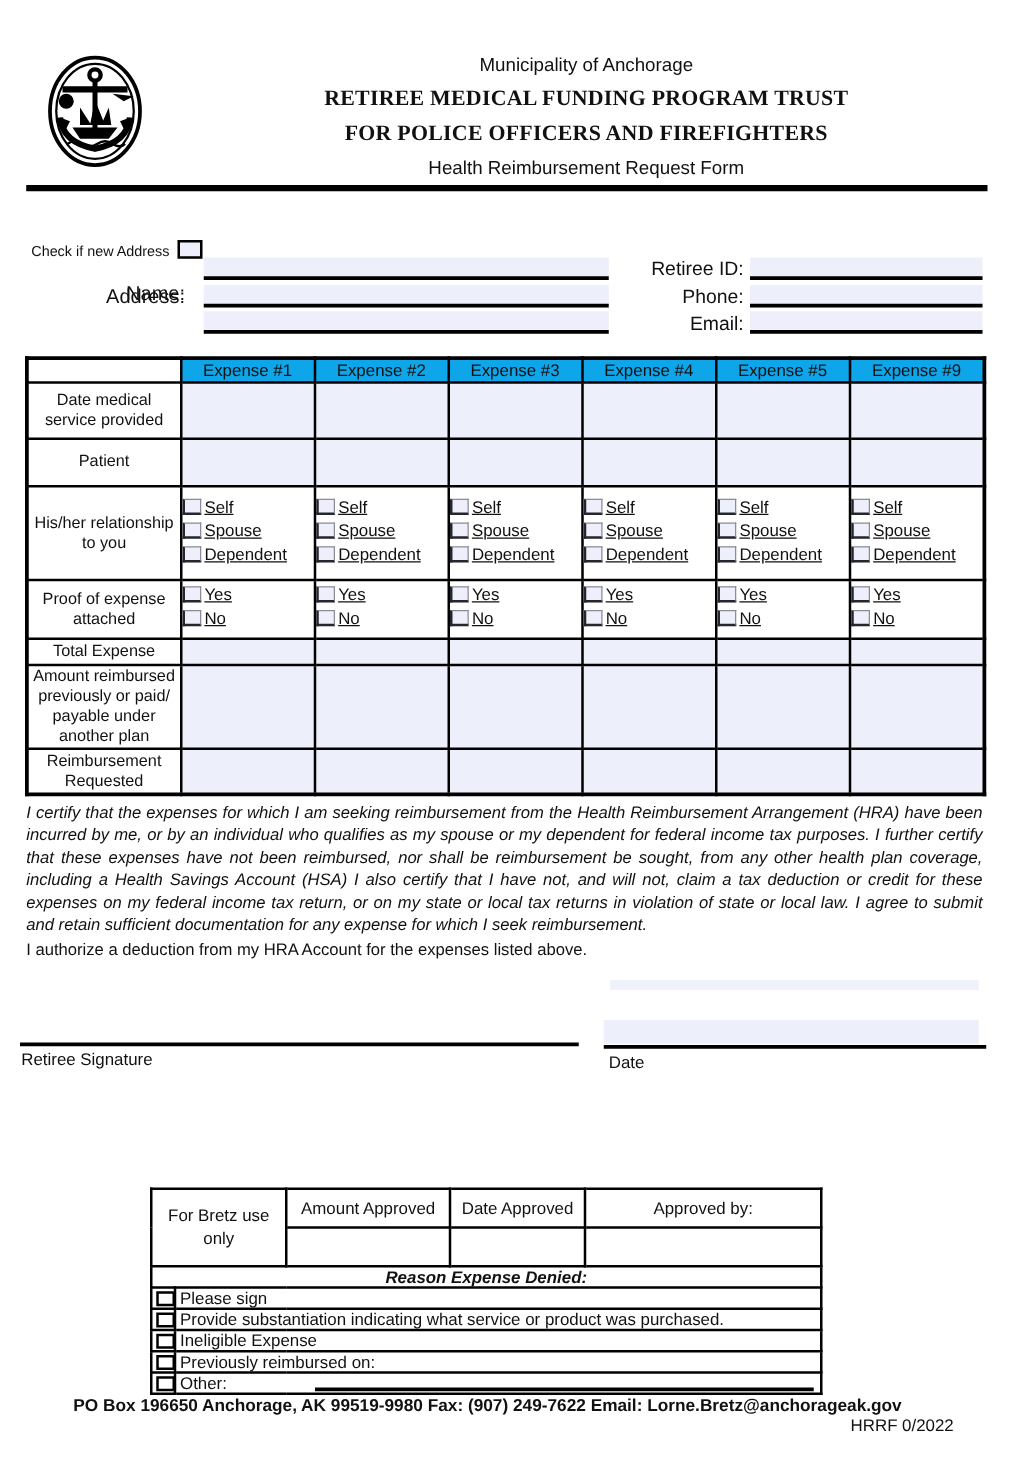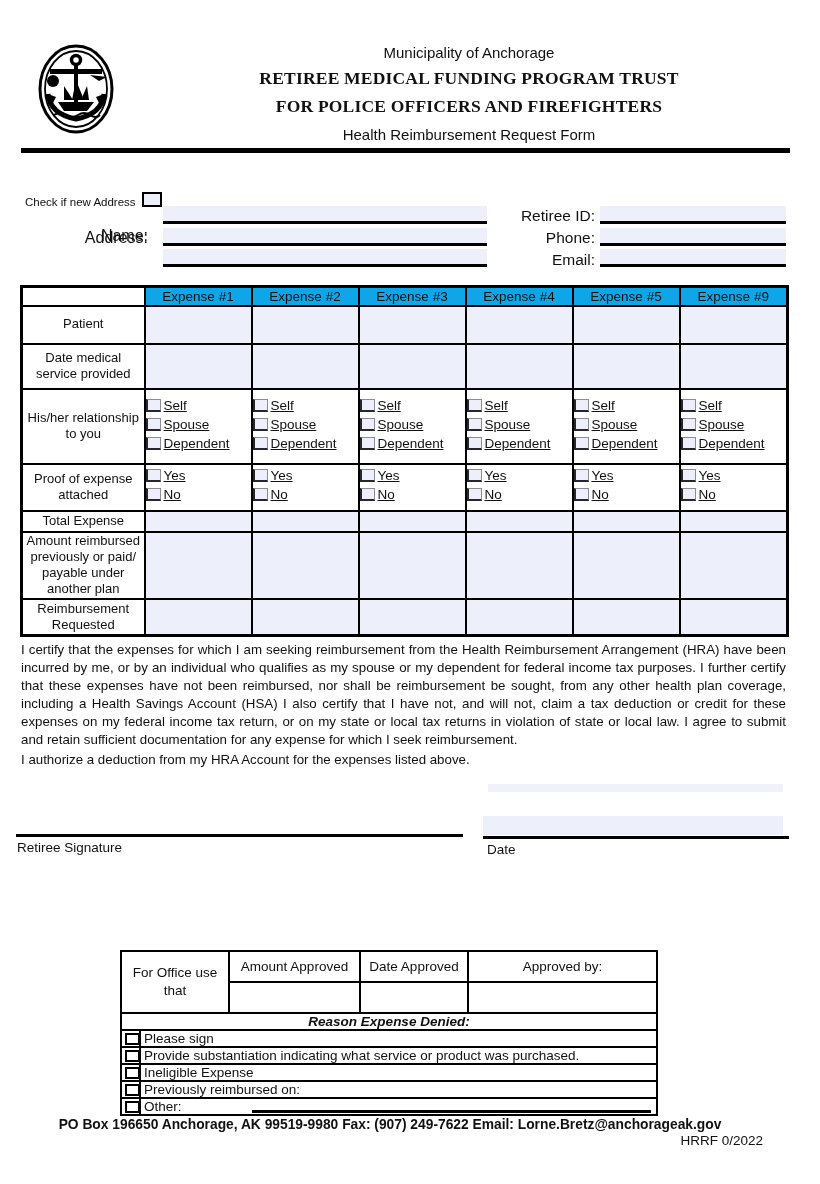--- a/index.html
+++ b/index.html
@@ -38,21 +38,21 @@
   table.exp th { font-weight:normal; font-size:13.5px; height:19px; background:#0ea5e9; }
   td.rowlbl { background:#fff; font-size:13px; text-align:center; line-height:1.25; padding:2px 4px; }
   td.dcell { background:#edf0fa; font-size:13px; padding:1px 3px; }
   td.wcell { background:#fff; vertical-align:top; padding:3px 0 0 3px; }
   .cbrow { display:flex; align-items:center; gap:3px; margin-bottom:4px; font-size:13.5px;text-decoration:underline; }
   .cb { width:15px; height:13px; flex:none; background:#edf0fa;
         border-top:1px solid #8c8c99; border-right:1px solid #8c8c99;
         border-bottom:2px solid #26262e; border-left:2px solid #26262e; }
 
   
-  .cert-p { position:absolute; left:21px; width:765px; top:641px; font-size:13.3px; line-height:18px; text-align:justify; }
+  .cert-p { position:absolute; left:21px; width:765px; top:641px; font-size:13.3px; line-height:18px; text-align:justify;font-style:italic; }
   .auth-p { position:absolute; left:21px; width:765px; top:752px; font-size:13.3px; }
 
   
   .strip-upper { position:absolute; left:488px; top:784px; width:295px; height:8px; background:#f0f2fb; }
   .fld-date { position:absolute; left:483px; top:816px; width:300px; height:19px; background:#edf0fa; font-size:13px; padding:1px 4px; }
   .sig-line { position:absolute; left:16px; top:834px; width:447px; height:3px; background:#000; }
   .date-line { position:absolute; left:483px; top:836px; width:306px; height:3px; background:#000; }
   .sig-label { position:absolute; left:17px; top:840px; font-size:13.5px; }
   .date-label { position:absolute; left:487px; top:842px; font-size:13.5px; }
 
@@ -137,31 +137,31 @@
       <tbody>
           <tr style="height:19px">
         <td class="rowlbl"></td>
         <th>Expense #1</th>
         <th>Expense #2</th>
         <th>Expense #3</th>
         <th>Expense #4</th>
         <th>Expense #5</th>
         <th>Expense #9</th>
       </tr>
+      <tr style="height:45px">
+        <td class="rowlbl">Date medical service provided</td>
+        <td class="dcell"></td>
+        <td class="dcell"></td>
+        <td class="dcell"></td>
+        <td class="dcell"></td>
+        <td class="dcell"></td>
+        <td class="dcell"></td>
+      </tr>
       <tr style="height:38px">
         <td class="rowlbl">Patient</td>
-        <td class="dcell"></td>
-        <td class="dcell"></td>
-        <td class="dcell"></td>
-        <td class="dcell"></td>
-        <td class="dcell"></td>
-        <td class="dcell"></td>
-      </tr>
-      <tr style="height:45px">
-        <td class="rowlbl">Date medical service provided</td>
         <td class="dcell"></td>
         <td class="dcell"></td>
         <td class="dcell"></td>
         <td class="dcell"></td>
         <td class="dcell"></td>
         <td class="dcell"></td>
       </tr>
       <tr style="height:75px">
         <td class="rowlbl">His/her relationship to you</td>
         <td class="wcell">
@@ -357,21 +357,21 @@
     <table class="office">
       <colgroup>
         <col style="width:19px">
           <col style="width:89px">
           <col style="width:131px">
           <col style="width:108px">
           <col style="width:189px">
       </colgroup>
       <tbody>
           <tr>
-        <td class="office-use" colspan="2" rowspan="2">For Office use that</td>
+        <td class="office-use" colspan="2" rowspan="2">For Bretz use only</td>
         <th>Amount Approved</th>
         <th>Date Approved</th>
         <th>Approved by:</th>
       </tr>
       <tr class="empty-row">
         <td></td>
         <td></td>
         <td></td>
       </tr>
       <tr>

